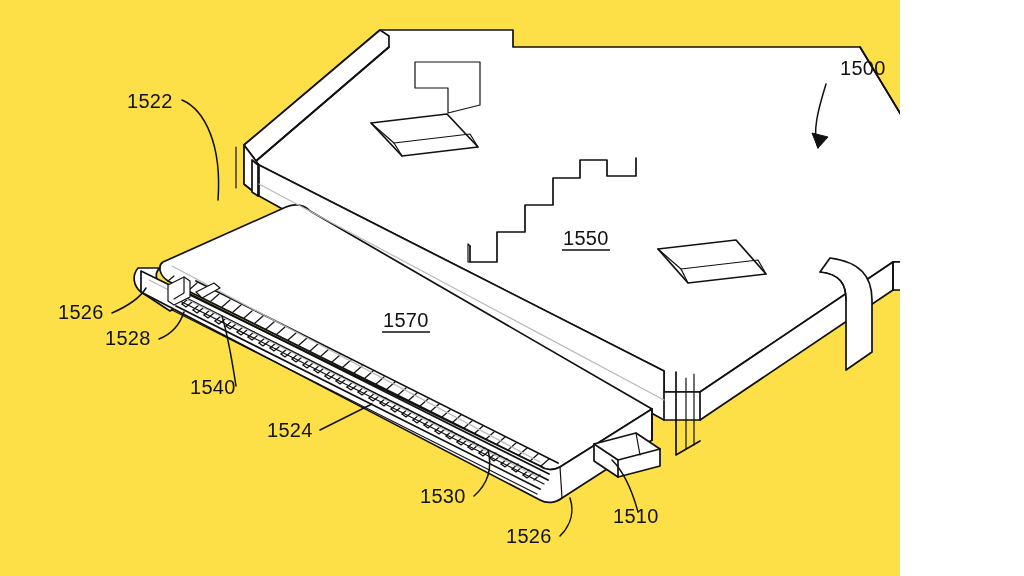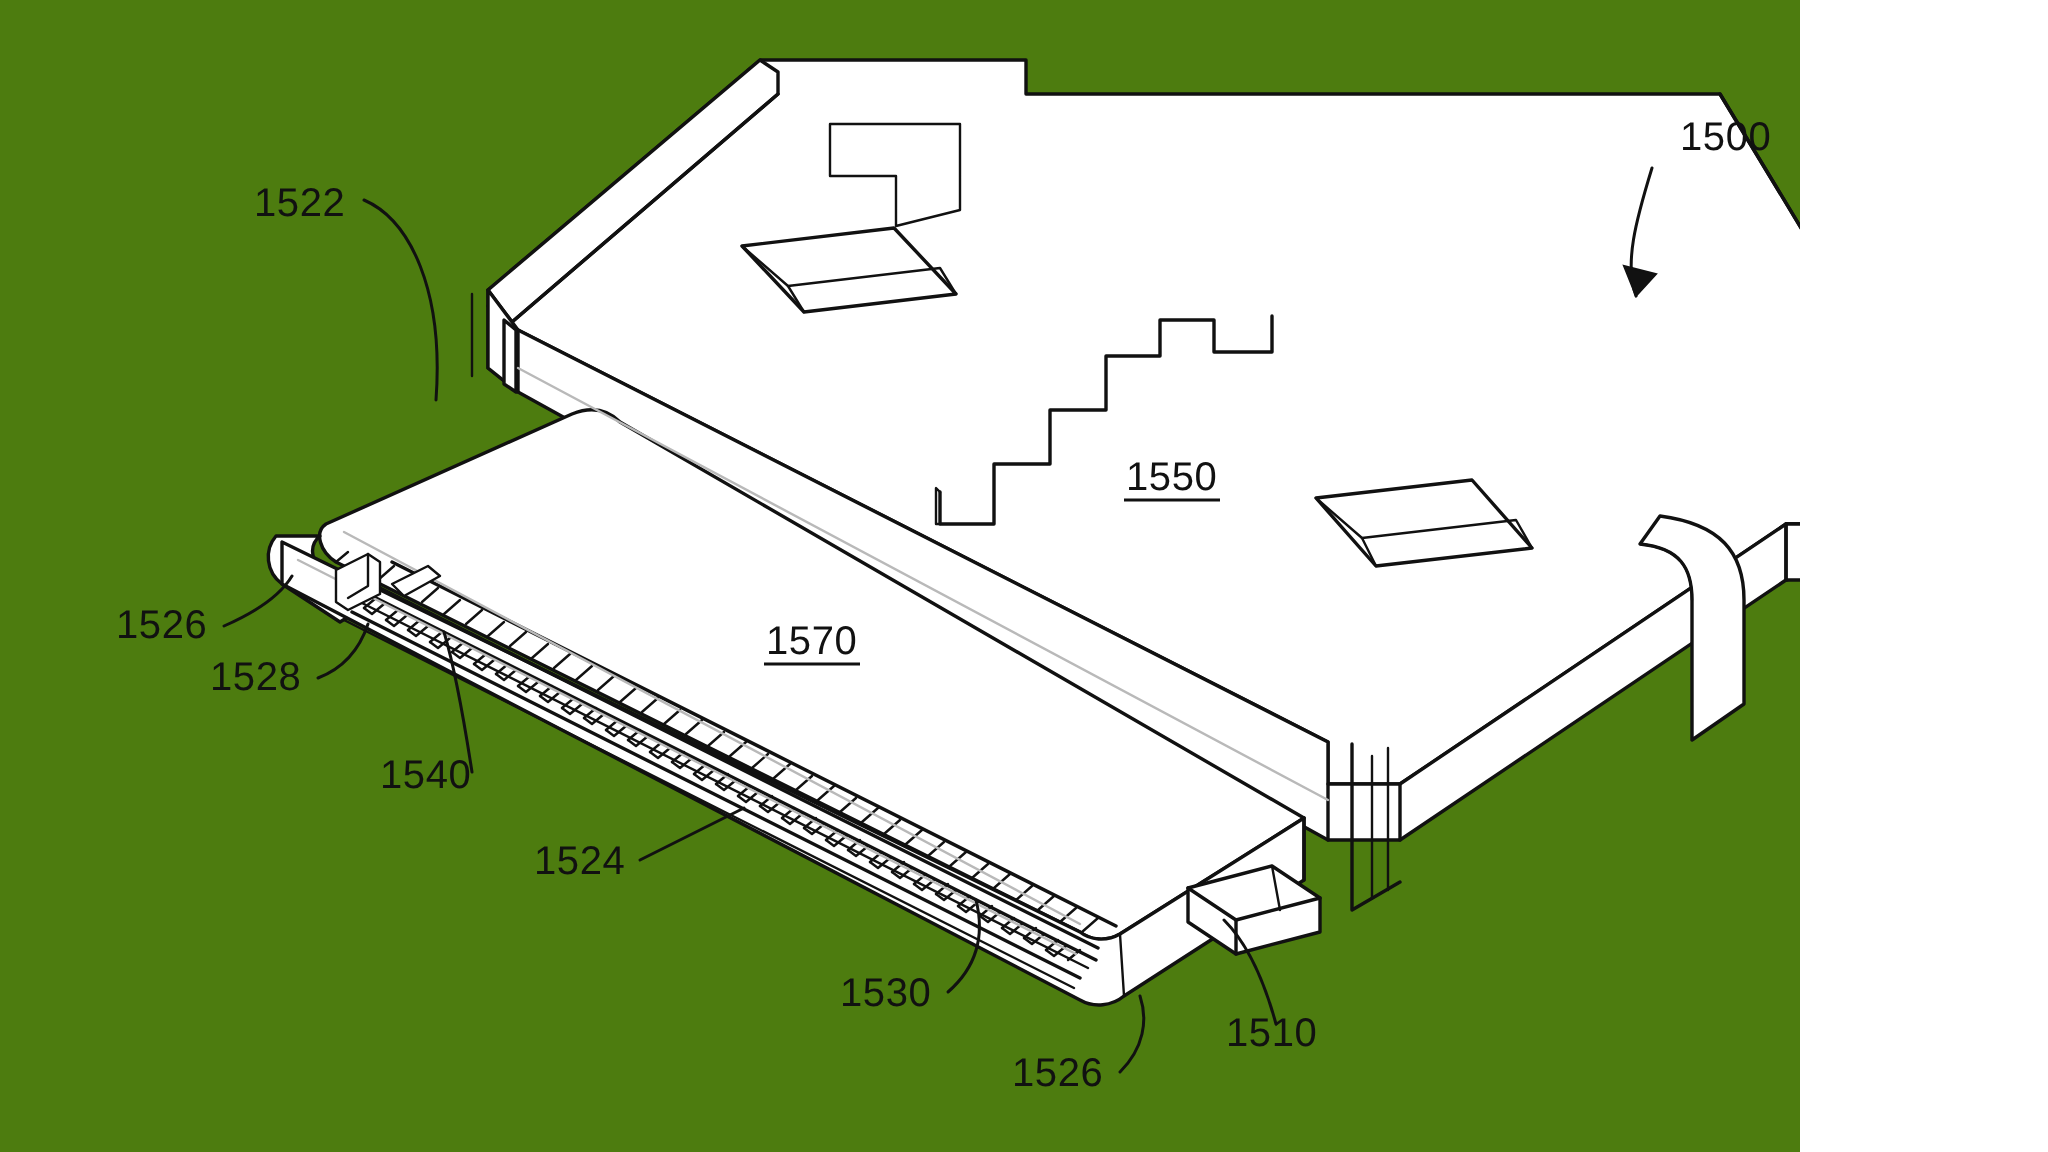--- a/index.html
+++ b/index.html
@@ -4,21 +4,21 @@
 <style>
   html, body {
     margin: 0;
     padding: 0;
     background: #ffffff;
   }
   #figure-root {
     position: relative;
     width: 900px;
     height: 576px;
-    background: #4d7c0f;
+    background: #fde047;
     font-family: "Liberation Sans", sans-serif;
     overflow: hidden;
   }
   svg { display: block; }
   .ln   { fill: none; stroke: #111111; stroke-width: 1.7; stroke-linejoin: round; stroke-linecap: round; }
   .ln-t { fill: none; stroke: #111111; stroke-width: 1.2; stroke-linejoin: round; stroke-linecap: round; }
   .ln-h { fill: none; stroke: #b9b9b9; stroke-width: 1.2; stroke-linejoin: round; stroke-linecap: round; }
   .srf  { fill: #ffffff; stroke: #111111; stroke-width: 1.7; stroke-linejoin: round; }
   .srf-t{ fill: #ffffff; stroke: #111111; stroke-width: 1.2; stroke-linejoin: round; }
   .lead { fill: none; stroke: #111111; stroke-width: 1.5; stroke-linecap: round; }

